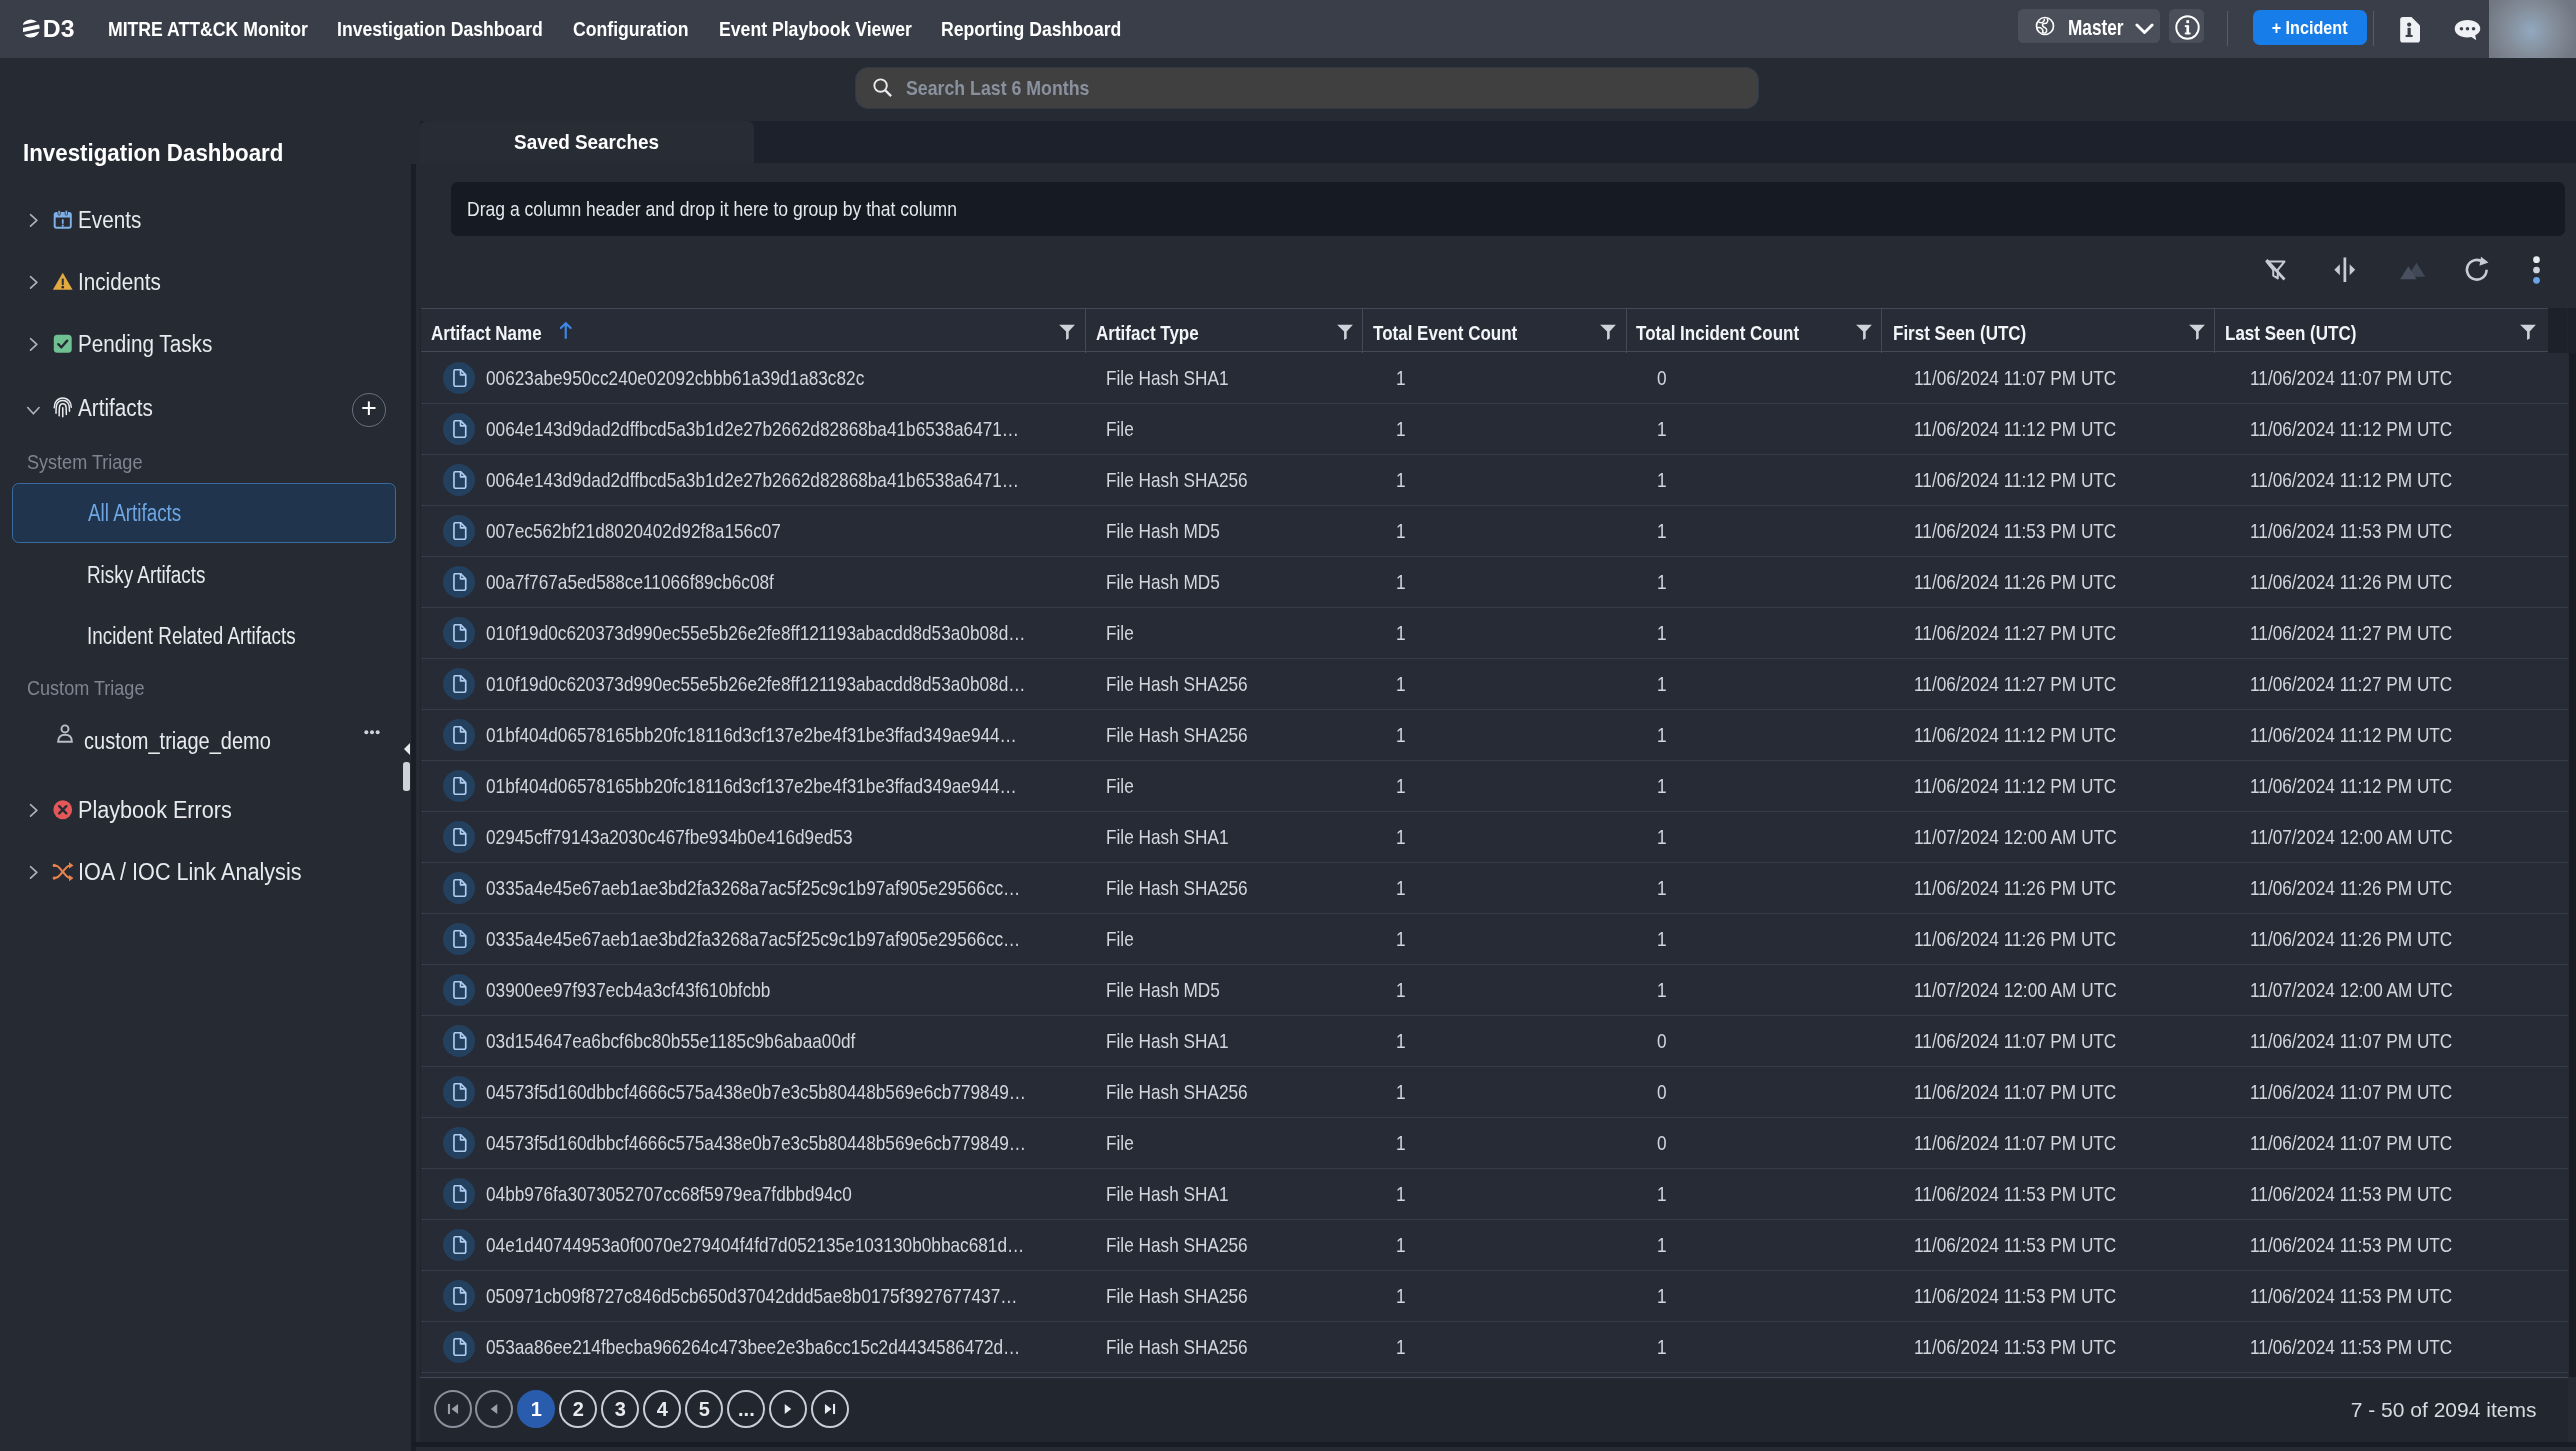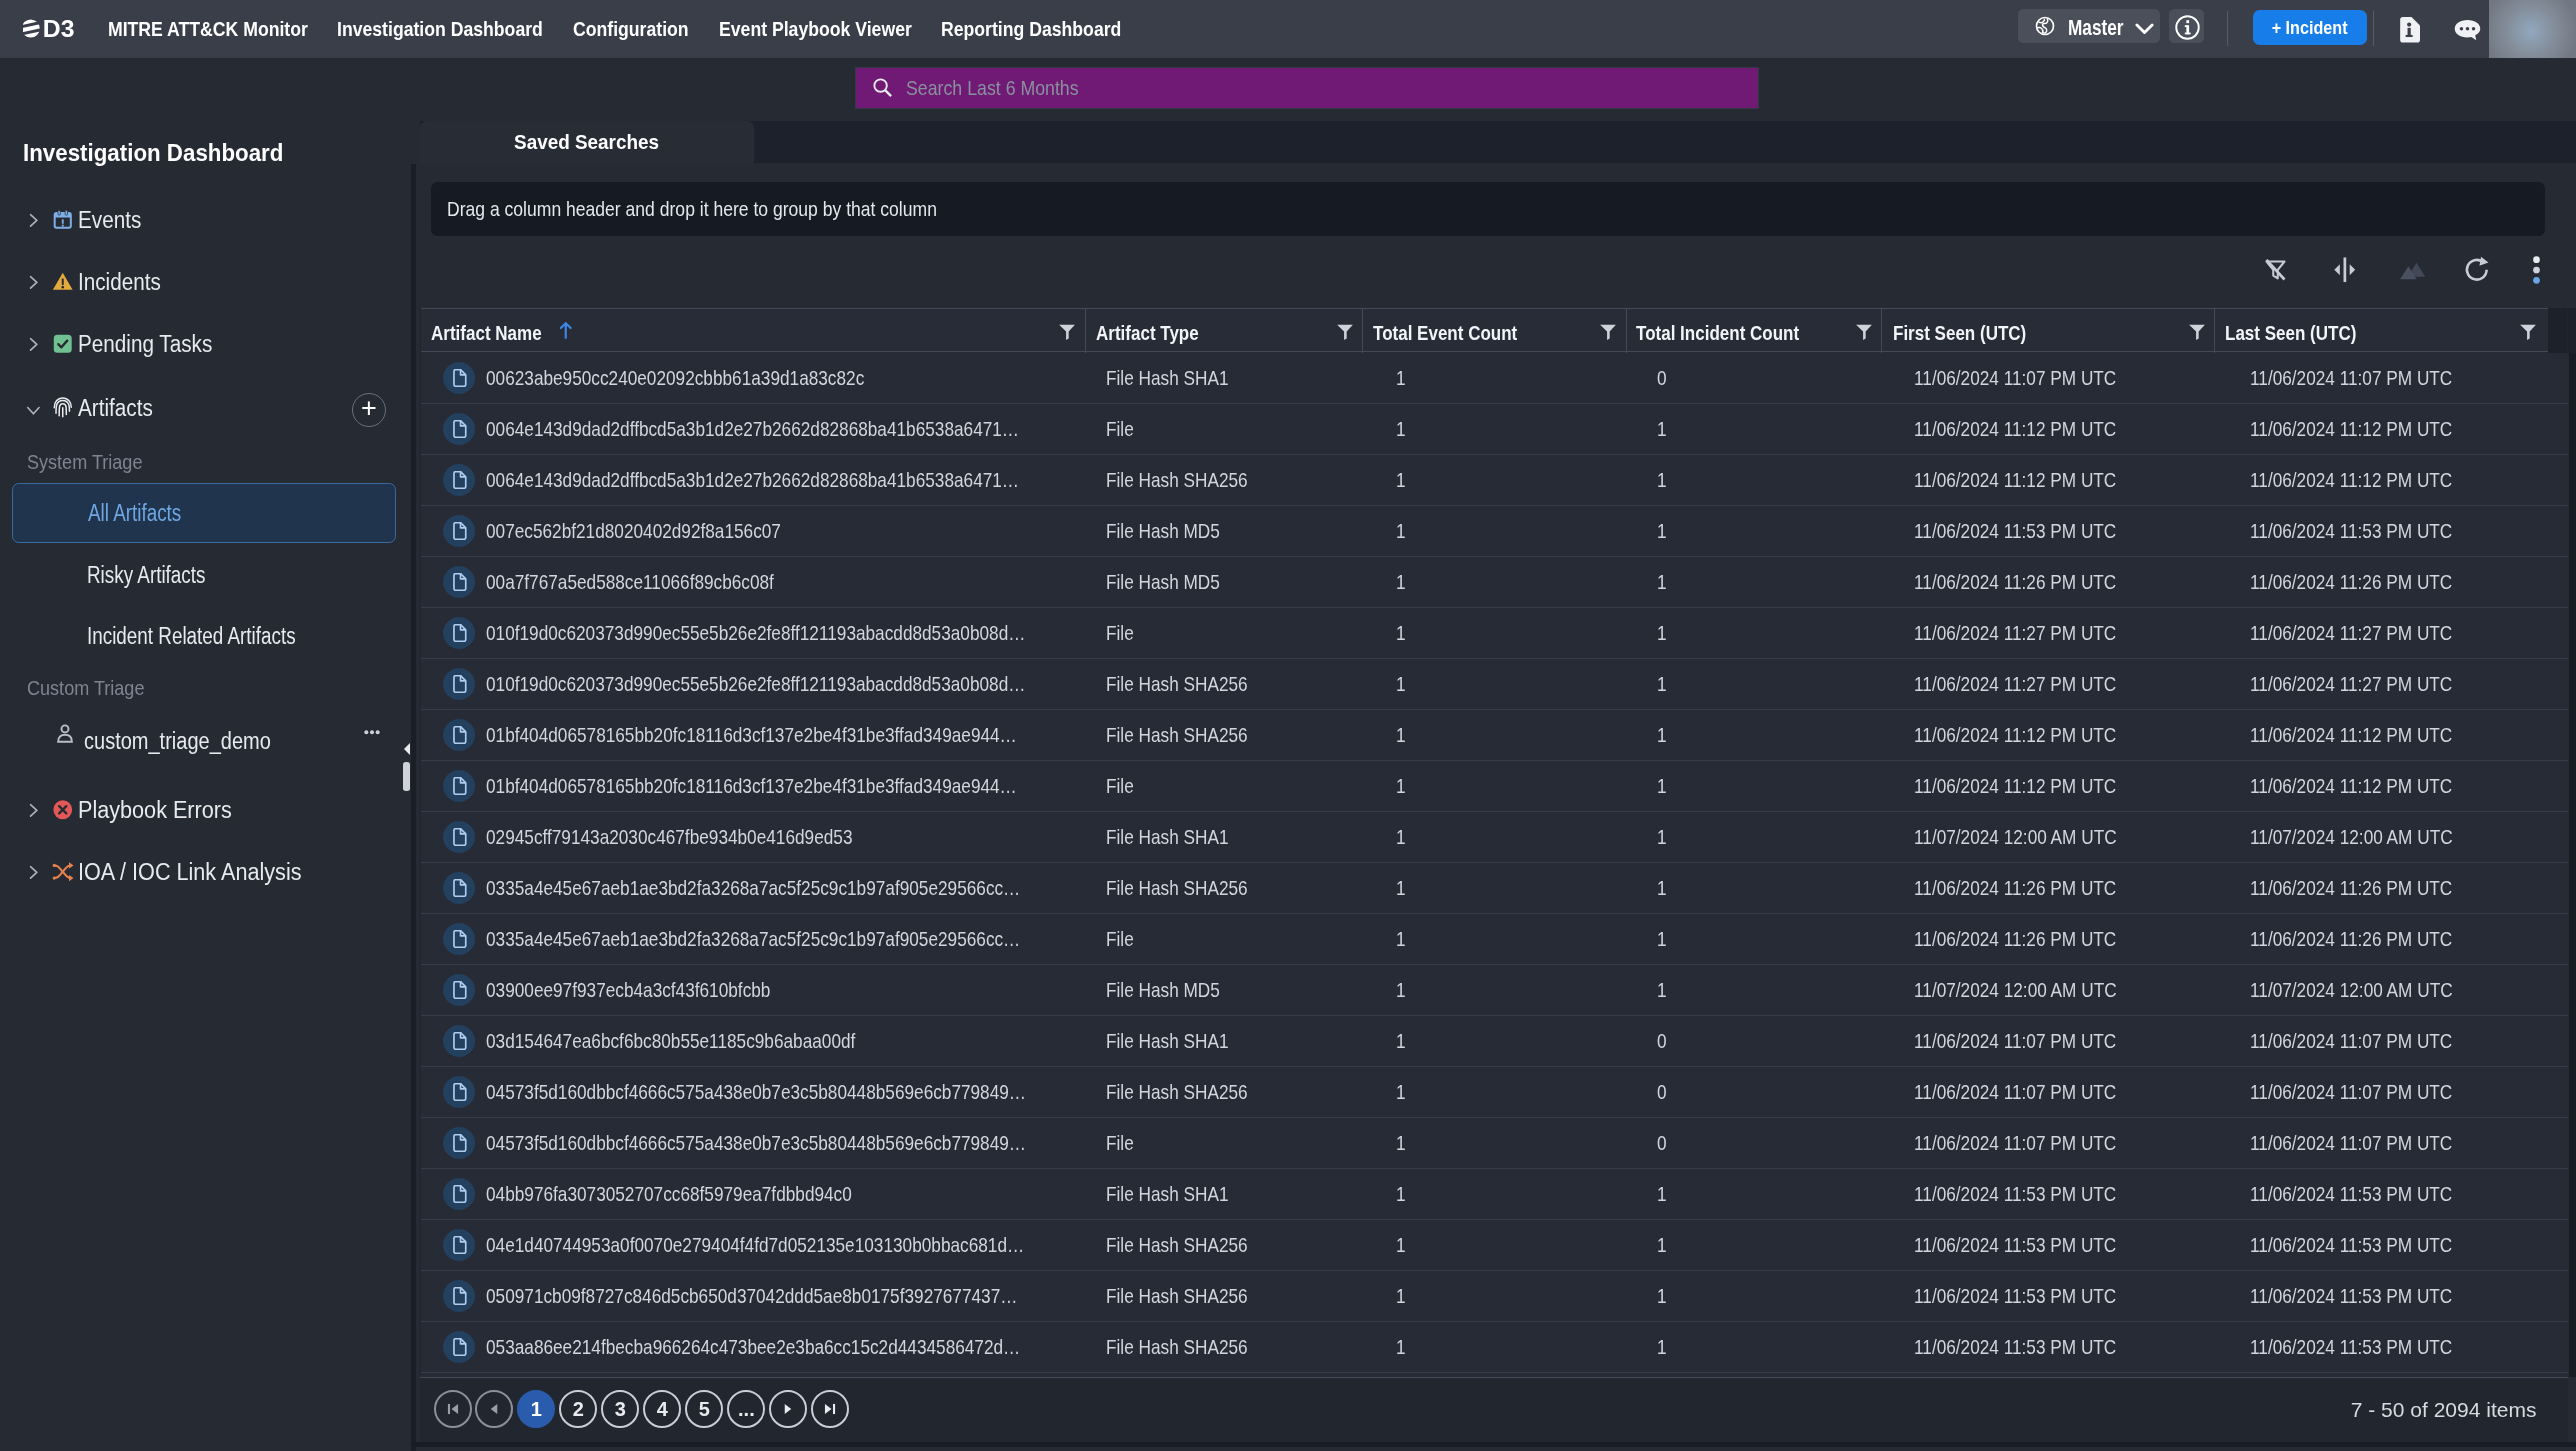--- a/index.html
+++ b/index.html
@@ -13,21 +13,21 @@
 .pillbtn { position:absolute; top:8.7px; height:34px; background:#4b4f59; border-radius:5.4px; }
 #incidentbtn { position:absolute; left:2253px; top:10px; width:114px; height:35px;
   background:#177de8; border-radius:6.7px; color:#fff; font-size:19px; font-weight:bold;
   text-align:center; line-height:35px; }
 .navdiv { position:absolute; top:11.4px; width:1.3px; height:35px; background:#565b65; }
 #avatar { position:absolute; left:2489px; top:0; width:87px; height:58px;
   background:radial-gradient(circle at 42px 31px, #92a8bf 0%, #838d99 45%, #727883 85%); }
 
 #searchrow { position:absolute; left:0; top:58px; width:2576px; height:56px; background:#262a33; }
 #searchbox { position:absolute; left:855px; top:8.7px; width:904px; height:42px;
-  background:#701a75; border:0.7px solid #333a47; border-radius:0; }
+  background:#404040; border:0.7px solid #333a47; border-radius:13px;font-weight:bold; }
 #searchbox .ph { position:absolute; left:50px; top:0; line-height:40px; color:#8a919e; font-size:21px;
   transform-origin:0 50%; transform:scaleX(0.845); white-space:nowrap; }
 #sitesel { position:absolute; left:2222px; top:8.7px; width:347px; height:50px; background:#12161f;
   color:#e8eaee; font-size:21px; line-height:50px; }
 #sitesel .lbl { position:absolute; left:14.8px; white-space:nowrap; transform-origin:0 50%; transform:scaleX(0.824); }
 #sitesel .tri { position:absolute; right:5.4px; top:19px; width:0; height:0;
   border-left:7.4px solid transparent; border-right:7.4px solid transparent; border-top:10px solid #cfd3da; }
 
 #sidebar { position:absolute; left:0; top:115px; width:415px; height:1337px; background:#262a33; }
 #sidebar h1 { position:absolute; left:23px; top:24px; color:#fff; font-size:24px; font-weight:bold;
@@ -50,21 +50,21 @@
 #splitter-tri { position:absolute; left:404px; top:743px; width:0; height:0;
   border-top:6.7px solid transparent; border-bottom:6.7px solid transparent; border-right:6.7px solid #e8eaee; }
 #splitter-thumb { position:absolute; left:403px; top:762px; width:7.4px; height:29px; background:#cfd3d9; border-radius:2.7px; }
 
 #tabstrip { position:absolute; left:420px; top:121px; width:2156px; height:42px; background:#1d212b; }
 #tab { position:absolute; left:420px; top:121px; width:334px; height:42px; background:#282c35;
   border-radius:6.7px 6.7px 0 0; color:#fff; font-weight:bold; font-size:21px; text-align:center; line-height:42px; }
 #splitline { position:absolute; left:411px; top:164px; width:5.4px; height:1288px; background:#1b1e27; }
 #tab span { display:inline-block; transform:scaleX(0.9); }
 #panel { position:absolute; left:415px; top:162px; width:2161px; height:1278px; }
-#dragbar { position:absolute; left:16px; top:19.5px; width:2114px; height:54px; background:#161a23;
+#dragbar { position:absolute; left:36px; top:19.5px; width:2114px; height:54px; background:#161a23;
   border-radius:6.7px; color:#e4e7ec; font-size:21px; line-height:54px; }
 #dragbar span { position:absolute; left:16px; transform-origin:0 50%; transform:scaleX(0.836); white-space:nowrap; }
 .tbicon { position:absolute; }
 
 #grid { position:absolute; left:5.4px; top:146px; width:2148px; height:1069px;
   border-left:0.7px solid #20242c; border-right:0.7px solid #20242c; }
 #ghead { position:absolute; left:0; top:0; width:2127px; height:44px; background:#272c36;
   border-top:0.7px solid #434a57; border-bottom:0.7px solid #434a57; }
 .hcell { position:absolute; top:0; height:44px; color:#f2f4f7; font-weight:bold; font-size:21px;
   line-height:47px; border-right:0.7px solid #434a57; }

